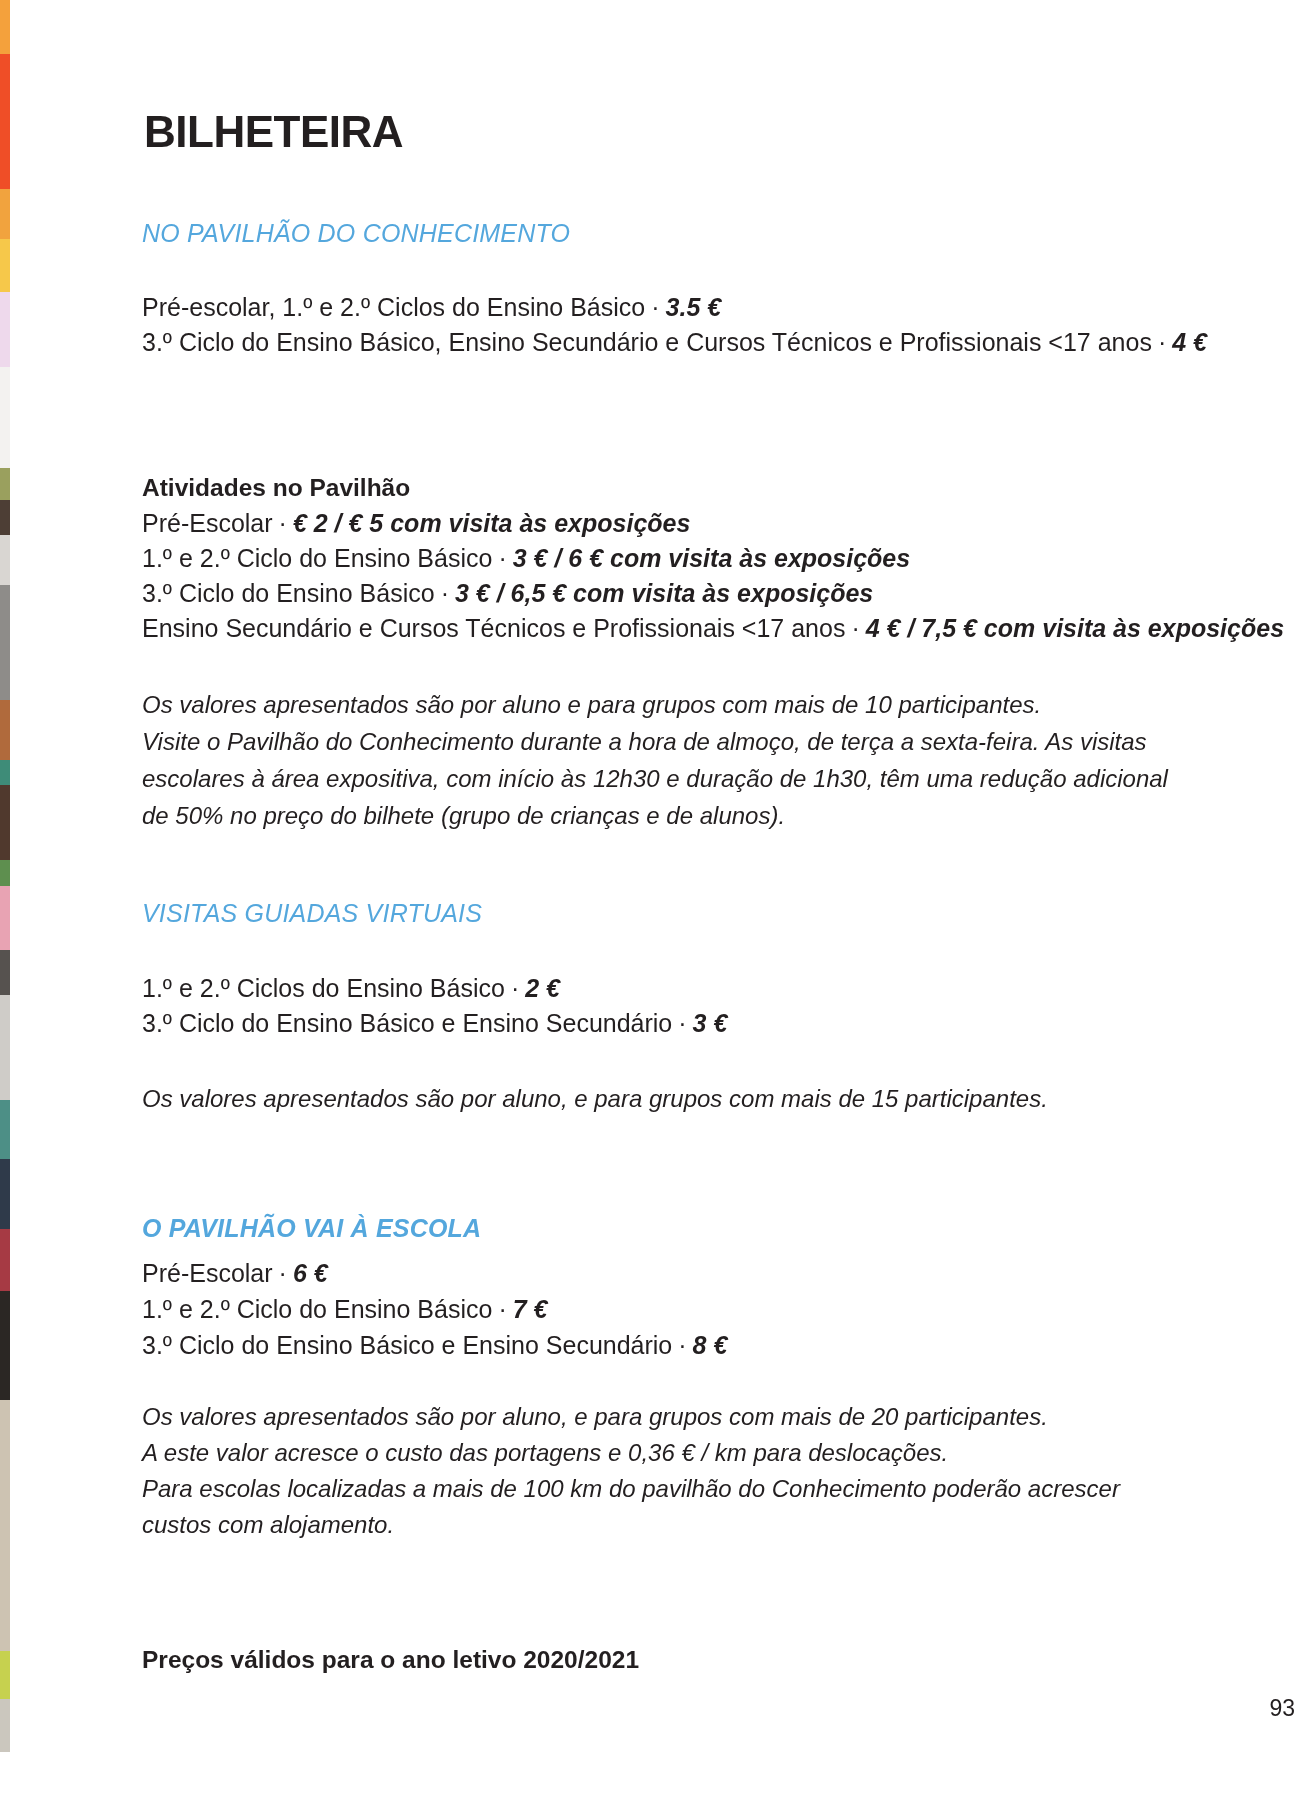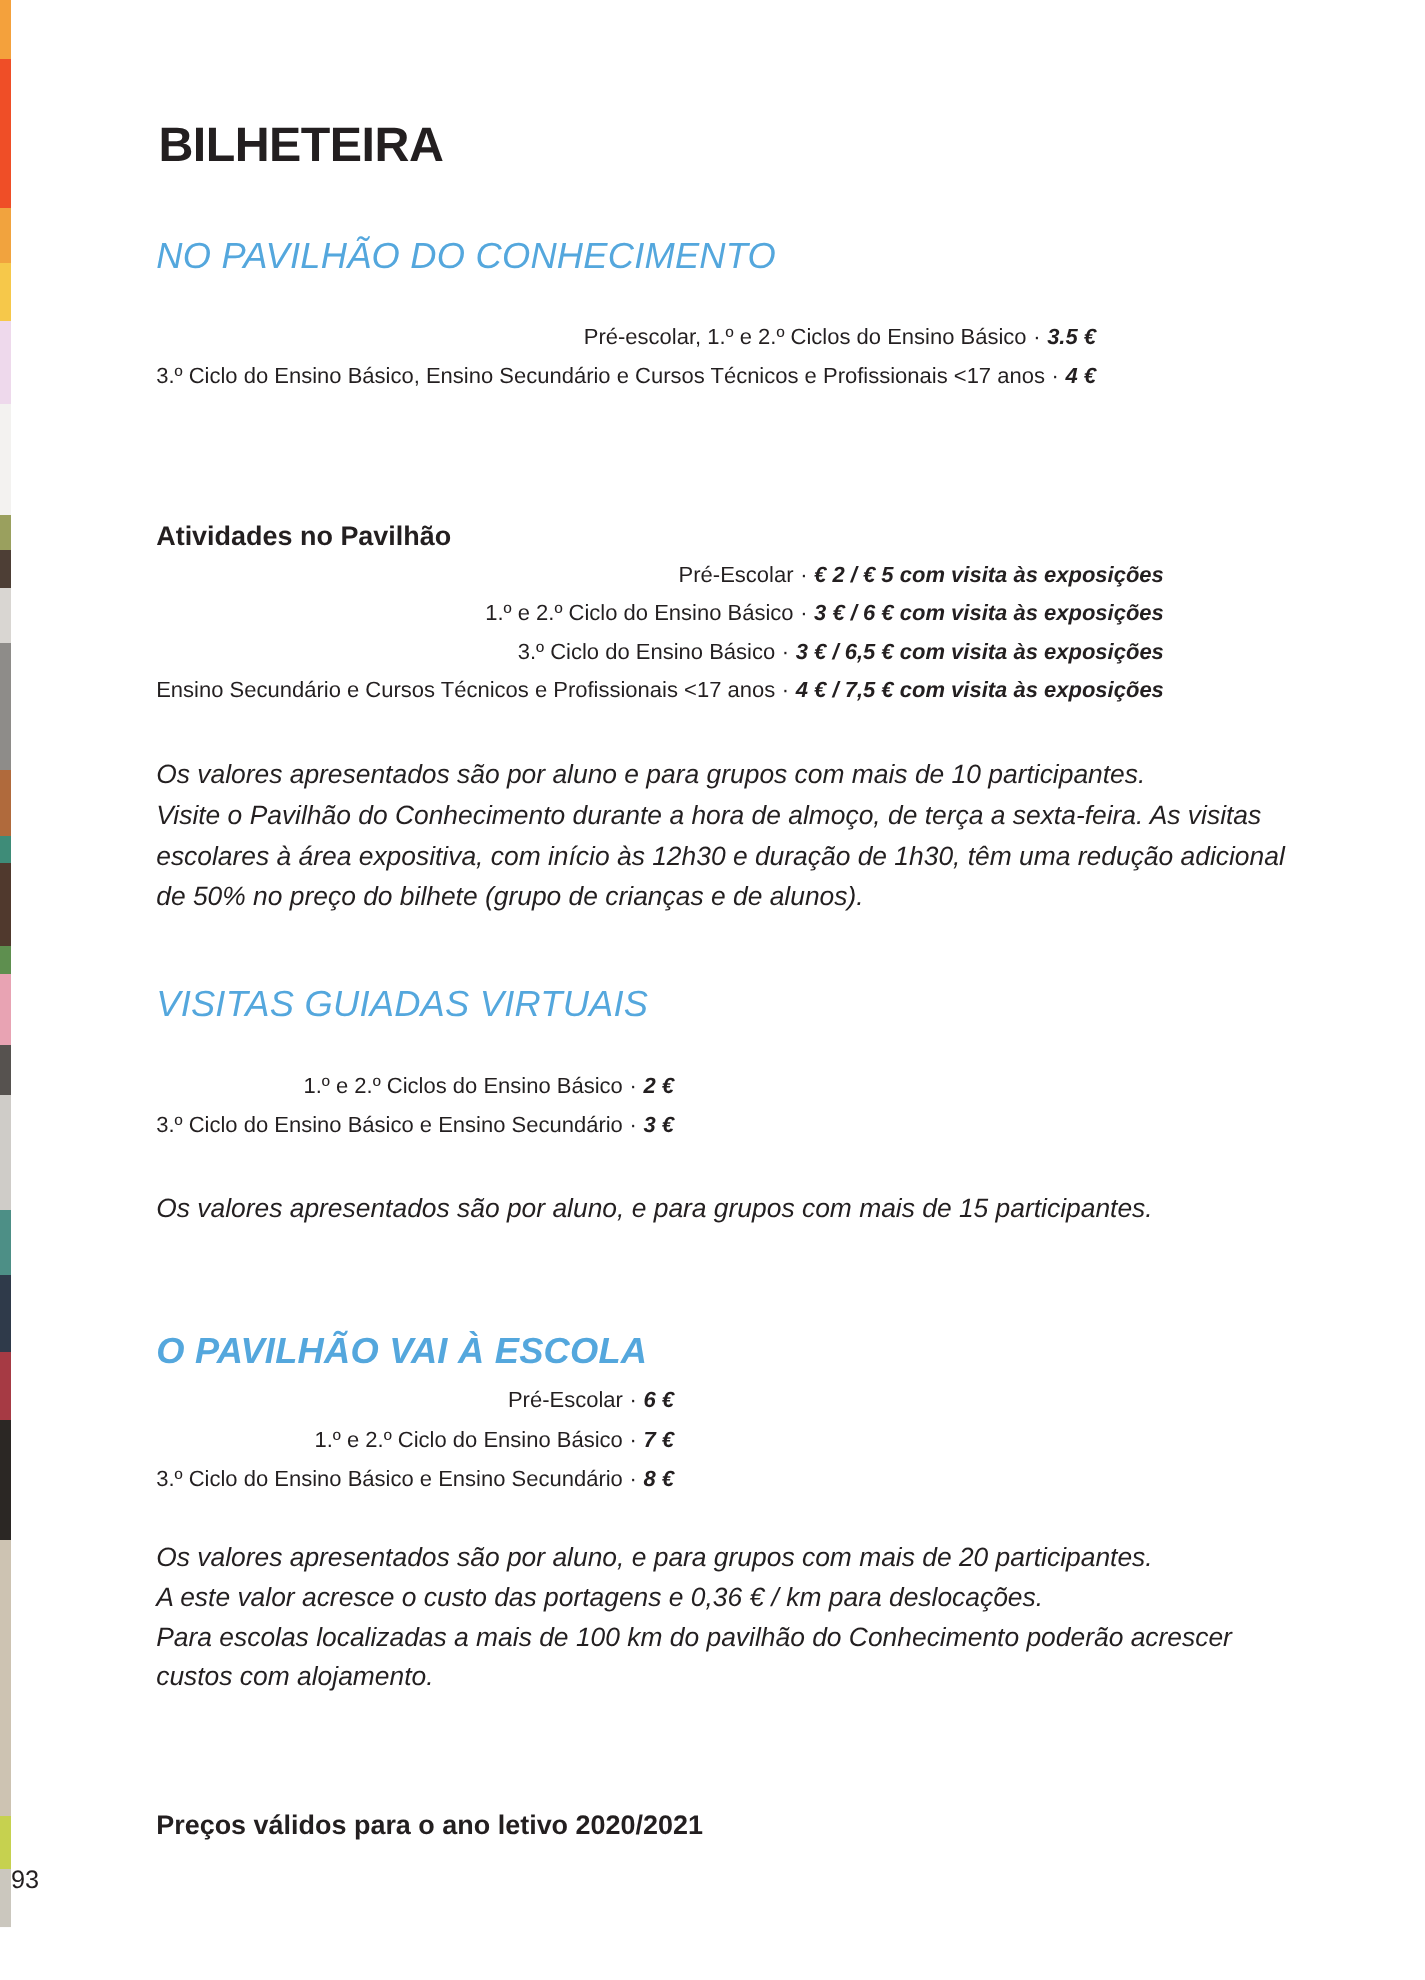--- a/index.html
+++ b/index.html
@@ -19,46 +19,46 @@
     position:absolute;left:0;top:0;width:10px;height:1800px;
     background:#e8e4de; 
   }
   .abs{position:absolute;left:142px;}
   .title{
     margin:0;top:108px;
     font-size:44px;font-weight:700;letter-spacing:-0.5px;line-height:48px;
   }
   .bluehead{
     margin:0;
-    font-size:33px;font-weight:400;font-style:italic;
+    font-size:25px;font-weight:400;font-style:italic;
     color:var(--accent);line-height:30px;letter-spacing:0.2px;
   }
   .subhead{
     margin:0;
     font-size:24.5px;font-weight:700;line-height:36px;
   }
   .item{
-    font-size:20px;line-height:35px;white-space:nowrap;text-align:right;
+    font-size:25px;line-height:35px;white-space:nowrap;
   }
   .items-lh36 .item{line-height:36px;}
   .sep{margin:0 6px;}
   .price{font-weight:700;font-style:italic;}
   .note-block{width:1048px;}
   .note-block p{
     margin:0;
     font-size:24px;font-style:italic;line-height:37px;
   }
   .note-block.lh36 p{line-height:36px;}
   .footer-note{
     margin:0;
     font-size:24.5px;font-weight:700;line-height:30px;
   }
   .pagenum{
     position:absolute;left:10px;top:1694px;width:1285px;
-    text-align:left;font-size:23px;line-height:28px;
+    text-align:right;font-size:23px;line-height:28px;
   }
 </style>
 </head>
 <body>
 
 <div class="page">
 
   <div class="edge" style="background: linear-gradient(rgb(244, 161, 60) 0%, rgb(244, 161, 60) 3%, rgb(239, 78, 39) 3%, rgb(239, 78, 39) 10.5%, rgb(241, 163, 62) 10.5%, rgb(241, 163, 62) 13.3%, rgb(246, 200, 74) 13.3%, rgb(246, 200, 74) 16.2%, rgb(238, 217, 236) 16.2%, rgb(238, 217, 236) 20.4%, rgb(243, 242, 240) 20.4%, rgb(243, 242, 240) 26%, rgb(154, 160, 94) 26%, rgb(154, 160, 94) 27.8%, rgb(77, 62, 53) 27.8%, rgb(77, 62, 53) 29.7%, rgb(217, 214, 210) 29.7%, rgb(217, 214, 210) 32.5%, rgb(142, 140, 137) 32.5%, rgb(142, 140, 137) 38.9%, rgb(176, 106, 60) 38.9%, rgb(176, 106, 60) 42.2%, rgb(62, 140, 120) 42.2%, rgb(62, 140, 120) 43.6%, rgb(80, 57, 45) 43.6%, rgb(80, 57, 45) 47.8%, rgb(94, 143, 79) 47.8%, rgb(94, 143, 79) 49.2%, rgb(232, 163, 179) 49.2%, rgb(232, 163, 179) 52.8%, rgb(86, 82, 79) 52.8%, rgb(86, 82, 79) 55.3%, rgb(207, 204, 200) 55.3%, rgb(207, 204, 200) 61.1%, rgb(77, 143, 134) 61.1%, rgb(77, 143, 134) 64.4%, rgb(47, 58, 74) 64.4%, rgb(47, 58, 74) 68.3%, rgb(166, 58, 68) 68.3%, rgb(166, 58, 68) 71.7%, rgb(43, 39, 36) 71.7%, rgb(43, 39, 36) 77.8%, rgb(205, 195, 178) 77.8%, rgb(205, 195, 178) 91.7%, rgb(198, 209, 79) 91.7%, rgb(198, 209, 79) 94.4%, rgb(203, 199, 190) 94.4%, rgb(203, 199, 190) 100%);"></div>
 
   <h1 class="abs title" style="top:108px;left:144px;">BILHETEIRA</h1>

